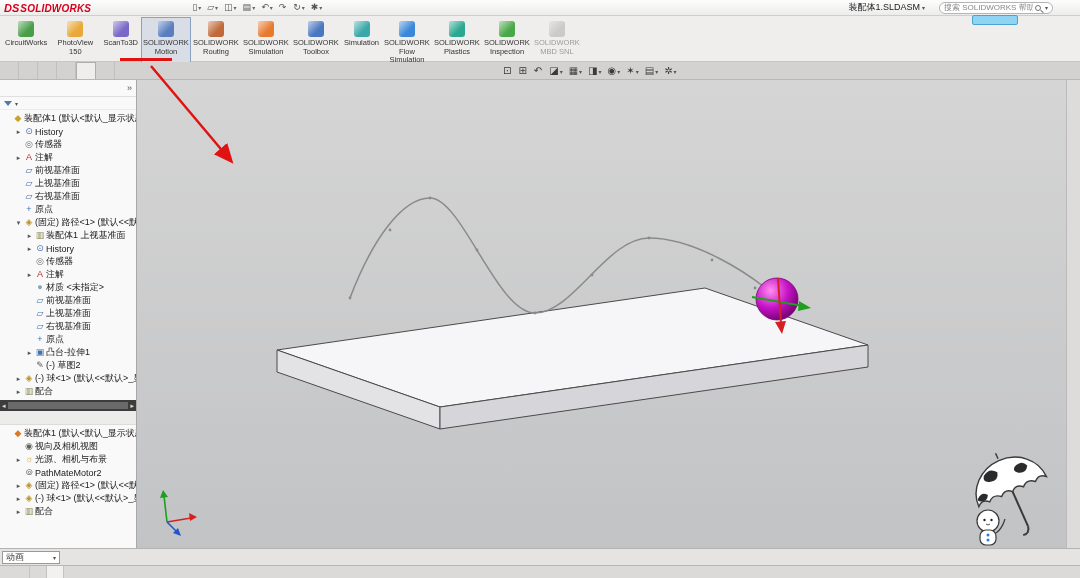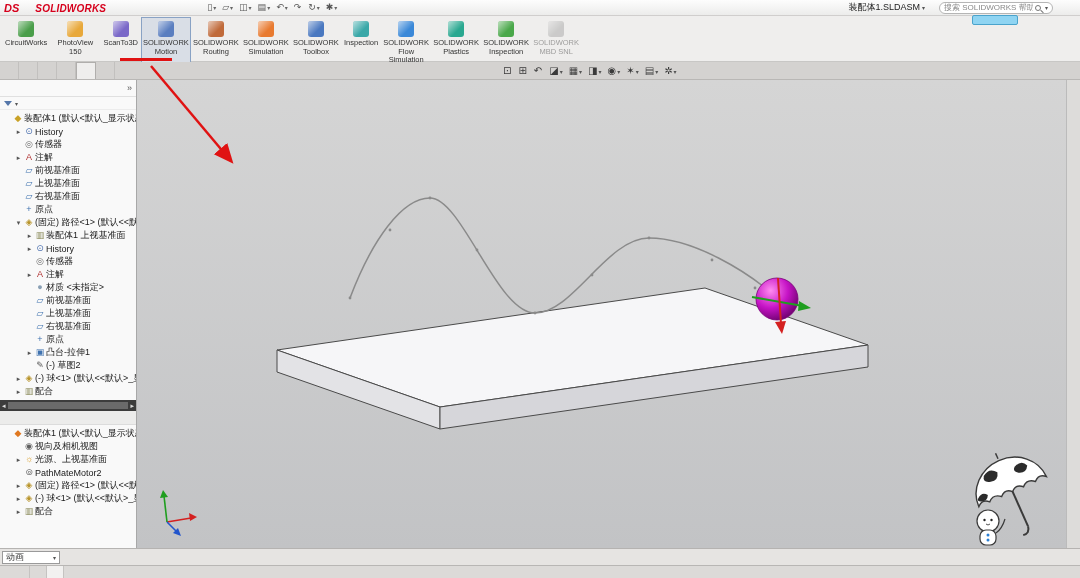--- a/index.html
+++ b/index.html
@@ -2,21 +2,21 @@
 <html><head>
 <meta charset="utf-8">
 <style>
   *{margin:0;padding:0;box-sizing:border-box;font-family:"Liberation Sans","DejaVu Sans",sans-serif;}
   html,body{width:1080px;height:578px;overflow:hidden;background:#bfbfbf;}
   .app{position:relative;width:1080px;height:578px;background:#c8c8c8;}
 
   
   .titlebar{position:absolute;left:0;top:0;width:1080px;height:16px;background:linear-gradient(#fdfdfd,#ececeb);border-bottom:1px solid #d0cecd;display:flex;align-items:center;font-size:9px;color:#333;z-index:10;}
   .logo{display:flex;align-items:baseline;margin-left:4px;margin-right:8px;white-space:nowrap;}
-  .logo-ds{color:#d6001c;font-weight:bold;font-style:italic;font-size:11px;margin-right:16px;text-align:right;}
+  .logo-ds{color:#d6001c;font-weight:bold;font-style:italic;font-size:11px;margin-right:1px;text-align:right;}
   .logo-text{color:#d6001c;font-weight:bold;font-style:italic;font-size:10px;letter-spacing:.2px;}
   .menus{display:flex;}
   .menu-item{padding:1px 6px;white-space:nowrap;}
   .quick-icons{display:flex;margin-left:6px;}
   .qicon{display:flex;align-items:center;padding:0 3px;color:#555;}
   .qglyph{font-size:9px;line-height:1;}
   .qcaret{font-size:6px;color:#666;margin-left:1px;}
   .doc-title{margin-left:auto;display:flex;align-items:center;font-size:9px;color:#222;white-space:nowrap;}
   .caret{font-size:6px;margin-left:2px;color:#555;}
   .search-box{display:flex;align-items:center;margin-left:14px;margin-right:8px;width:114px;height:12px;background:#fff;border:1px solid #b5b5b5;border-radius:6px;padding:0 4px;color:#888;font-size:8px;}
@@ -183,21 +183,21 @@
       <div class="rbtn">
         <span class="ric" style="background: rgb(232, 122, 48);"></span>
         <span class="rlabel">SOLIDWORKS Simulation</span>
       </div>
       <div class="rbtn">
         <span class="ric" style="background: rgb(74, 120, 192);"></span>
         <span class="rlabel">SOLIDWORKS Toolbox</span>
       </div>
       <div class="rbtn">
         <span class="ric" style="background: rgb(58, 168, 168);"></span>
-        <span class="rlabel">Inspection</span>
+        <span class="rlabel">Simulation</span>
       </div>
       <div class="rbtn">
         <span class="ric" style="background: rgb(58, 136, 216);"></span>
         <span class="rlabel">SOLIDWORKS Flow Simulation</span>
       </div>
       <div class="rbtn">
         <span class="ric" style="background: rgb(42, 168, 144);"></span>
         <span class="rlabel">SOLIDWORKS Plastics</span>
       </div>
       <div class="rbtn">
@@ -424,21 +424,21 @@
             <span class="tl">装配体1 (默认&lt;默认_显示状态-1&gt;)</span>
           </div>
           <div class="tree-row" style="padding-left: 14px;">
             <span class="tw" style="visibility: hidden;"></span>
             <span class="ti" style="color: rgb(96, 96, 96);">◉</span>
             <span class="tl">视向及相机视图</span>
           </div>
           <div class="tree-row" style="padding-left: 14px;">
             <span class="tw">▸</span>
             <span class="ti" style="color: rgb(216, 154, 32);">☼</span>
-            <span class="tl">光源、上视基准面</span>
+            <span class="tl">光源、相机与布景</span>
           </div>
           <div class="tree-row" style="padding-left: 14px;">
             <span class="tw" style="visibility: hidden;"></span>
             <span class="ti" style="color: rgb(112, 112, 112);">⊚</span>
             <span class="tl">PathMateMotor2</span>
           </div>
           <div class="tree-row" style="padding-left: 14px;">
             <span class="tw">▸</span>
             <span class="ti" style="color: rgb(184, 148, 42);">◈</span>
             <span class="tl">(固定) 路径&lt;1&gt; (默认&lt;&lt;默认&gt;</span>

